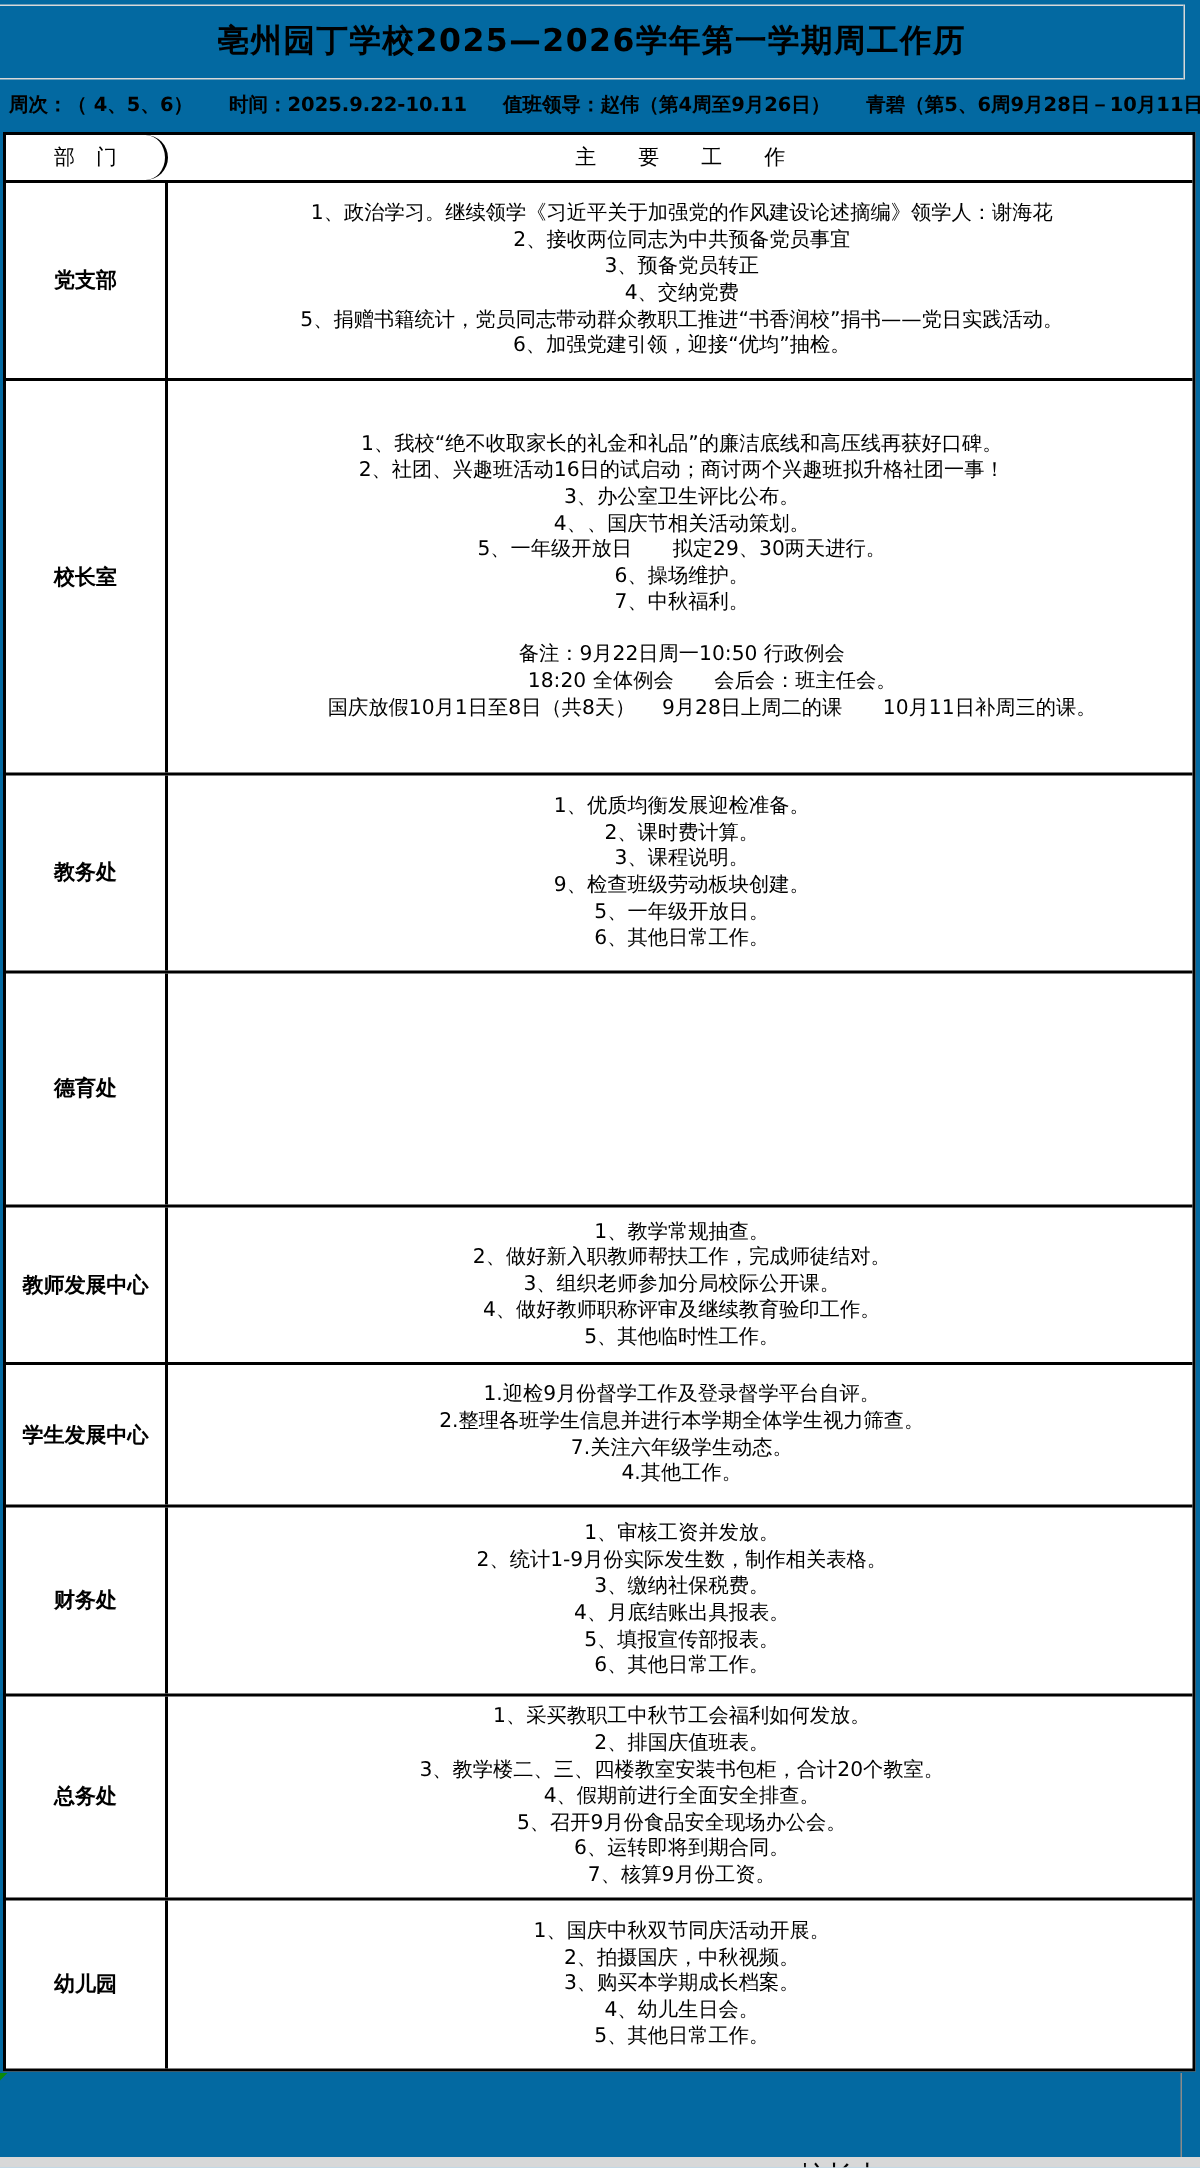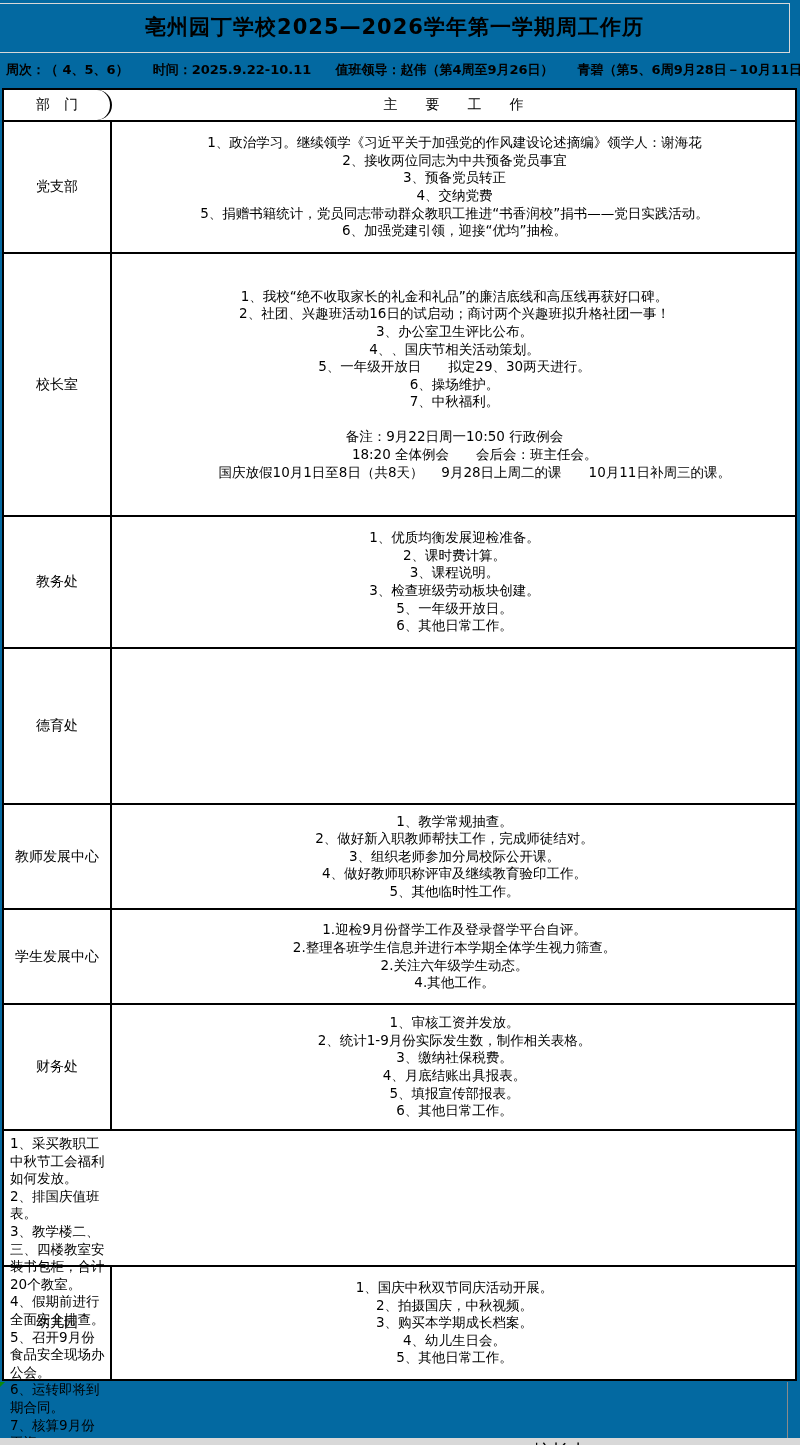--- a/index.html
+++ b/index.html
@@ -24,21 +24,21 @@
     border:2px solid #000;box-sizing:border-box;background:#fff;
   }
   .thead,.tr{display:grid;grid-template-columns:108px 1fr;box-sizing:border-box;}
   .thead{height:30px;}
   .tr{border-top:2px solid #000;}
   .th{display:flex;align-items:center;justify-content:center;font-size:14px;white-space:pre;border-radius:15px;}
   .th.dept-col{border-right:2px solid #000;box-sizing:border-box;}
   .td{box-sizing:border-box;}
   .td.dept{
     display:flex;align-items:center;justify-content:center;
-    font-size:14px;border-right:2px solid #000;text-align:center;
+    font-size:14px;border-right:2px solid #000;text-align:center;font-weight:bold;
   }
   .td.work{
     display:flex;flex-direction:column;justify-content:center;
     padding:4px 4px 4px 6px;font-size:13.5px;align-items:center;
   }
   .line{line-height:17.6px;white-space:pre-wrap;}
   .footer{
     position:absolute;top:1440px;left:532px;width:200px;text-align:left;
     font-size:19px;line-height:22px;
   }
@@ -100,21 +100,21 @@
             <div class="line">　　　18:20 全体例会　　会后会：班主任会。</div>
             <div class="line">　　　国庆放假10月1日至8日（共8天）　 9月28日上周二的课　　10月11日补周三的课。</div>
           </div>
         </div>
         <div class="tr" style="height: 132px;">
           <div class="td dept">教务处</div>
           <div class="td work">
             <div class="line">1、优质均衡发展迎检准备。</div>
             <div class="line">2、课时费计算。</div>
             <div class="line">3、课程说明。</div>
-            <div class="line">3、检查班级劳动板块创建。</div>
+            <div class="line">9、检查班级劳动板块创建。</div>
             <div class="line">5、一年级开放日。</div>
             <div class="line">6、其他日常工作。</div>
           </div>
         </div>
         <div class="tr" style="height: 156px;">
           <div class="td dept">德育处</div>
         </div>
         <div class="tr" style="height: 105px;">
           <div class="td dept">教师发展中心</div>
           <div class="td work">
@@ -123,36 +123,37 @@
             <div class="line">3、组织老师参加分局校际公开课。</div>
             <div class="line">4、做好教师职称评审及继续教育验印工作。</div>
             <div class="line">5、其他临时性工作。</div>
           </div>
         </div>
         <div class="tr" style="height: 95px;">
           <div class="td dept">学生发展中心</div>
           <div class="td work">
             <div class="line">1.迎检9月份督学工作及登录督学平台自评。</div>
             <div class="line">2.整理各班学生信息并进行本学期全体学生视力筛查。</div>
-            <div class="line">2.关注六年级学生动态。</div>
+            <div class="line">7.关注六年级学生动态。</div>
             <div class="line">4.其他工作。</div>
           </div>
         </div>
         <div class="tr" style="height: 126px;">
           <div class="td dept">财务处</div>
           <div class="td work">
             <div class="line">1、审核工资并发放。</div>
             <div class="line">2、统计1-9月份实际发生数，制作相关表格。</div>
             <div class="line">3、缴纳社保税费。</div>
             <div class="line">4、月底结账出具报表。</div>
             <div class="line">5、填报宣传部报表。</div>
             <div class="line">6、其他日常工作。</div>
           </div>
         </div>
         <div class="tr" style="height: 136px;">
+          <div class="td dept">总务处</div>
           <div class="td work">
             <div class="line">1、采买教职工中秋节工会福利如何发放。</div>
             <div class="line">2、排国庆值班表。</div>
             <div class="line">3、教学楼二、三、四楼教室安装书包柜，合计20个教室。</div>
             <div class="line">4、假期前进行全面安全排查。</div>
             <div class="line">5、召开9月份食品安全现场办公会。</div>
             <div class="line">6、运转即将到期合同。</div>
             <div class="line">7、核算9月份工资。</div>
           </div>
         </div>

